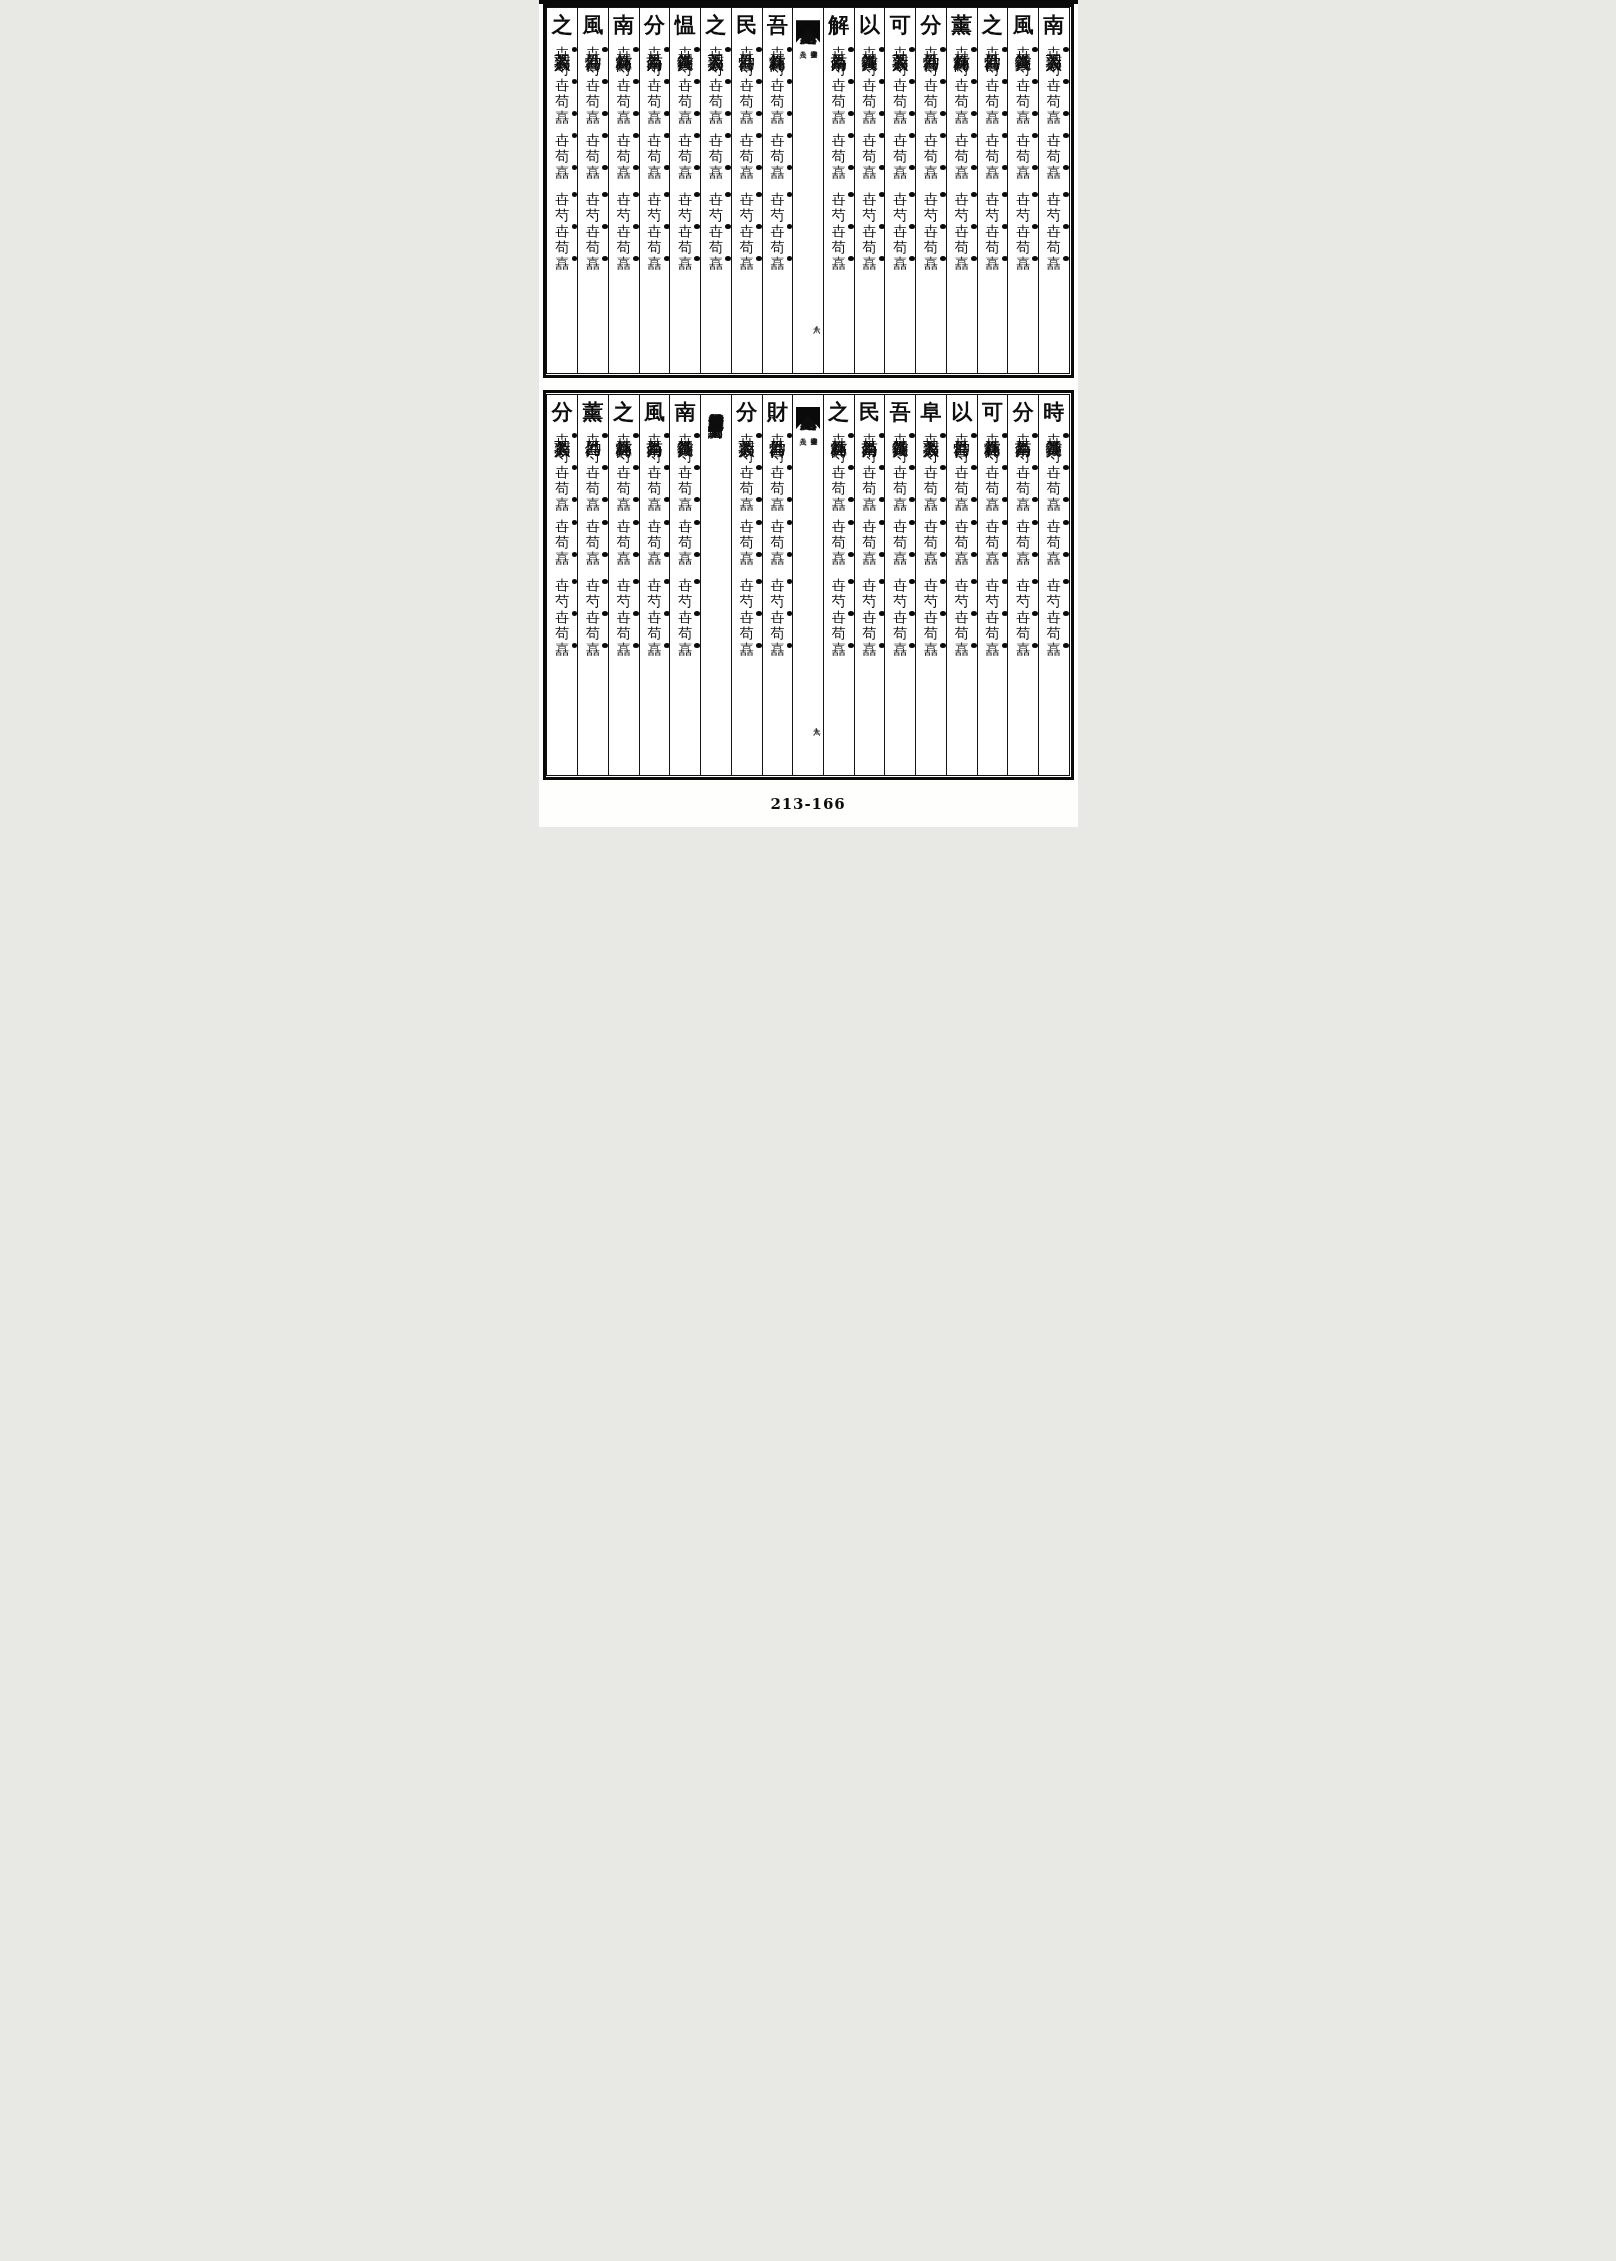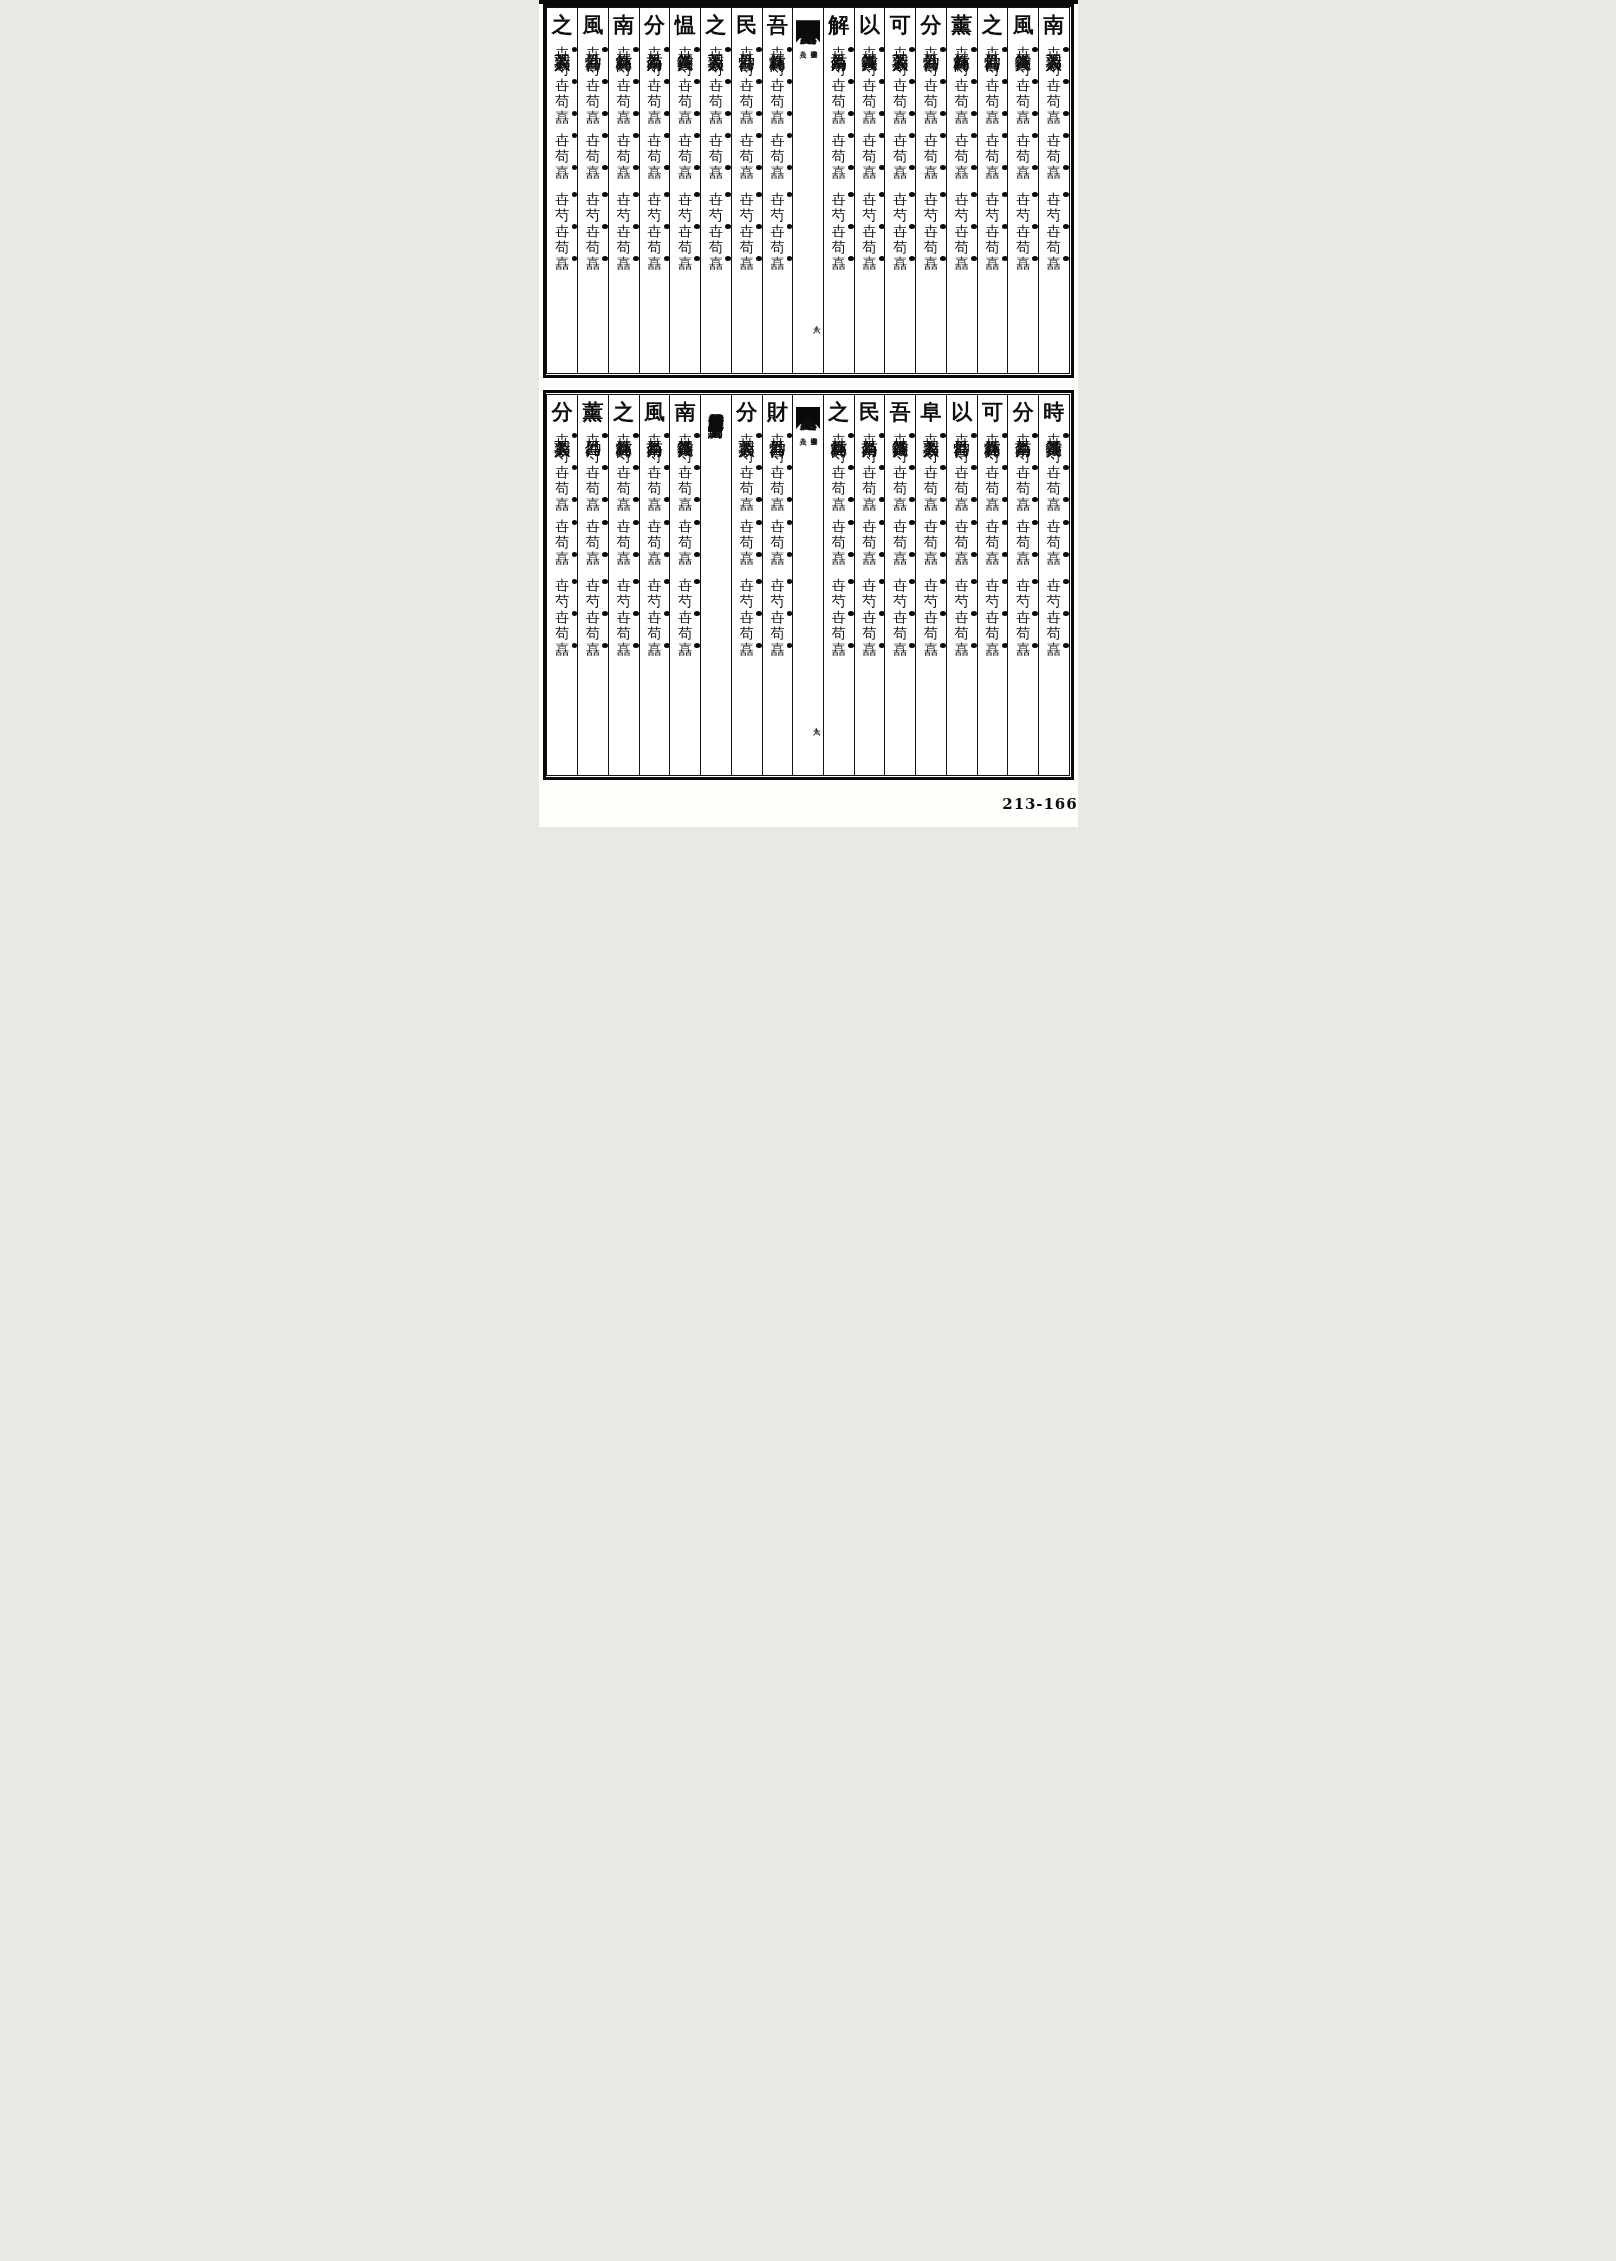--- a/index.html
+++ b/index.html
@@ -100,21 +100,21 @@
   }
   .anno2{
     margin:10px auto 0 auto;
     writing-mode:vertical-rl;text-orientation:upright;
     font-size:15px;line-height:1.04;
     display:block;width:max-content;
     transform:translateX(-1.4px);
   }
   .plate{
     position:absolute;top:795px;left:0;width:100%;
-    text-align:right;
+    text-align:center;
     font-family:"DejaVu Serif","Liberation Serif",serif;
     font-size:15px;font-weight:bold;letter-spacing:0.9px;
   }
 </style>
 </head>
 <body>
 
 <div id="page">
   <div class="scan-band"></div>
 

